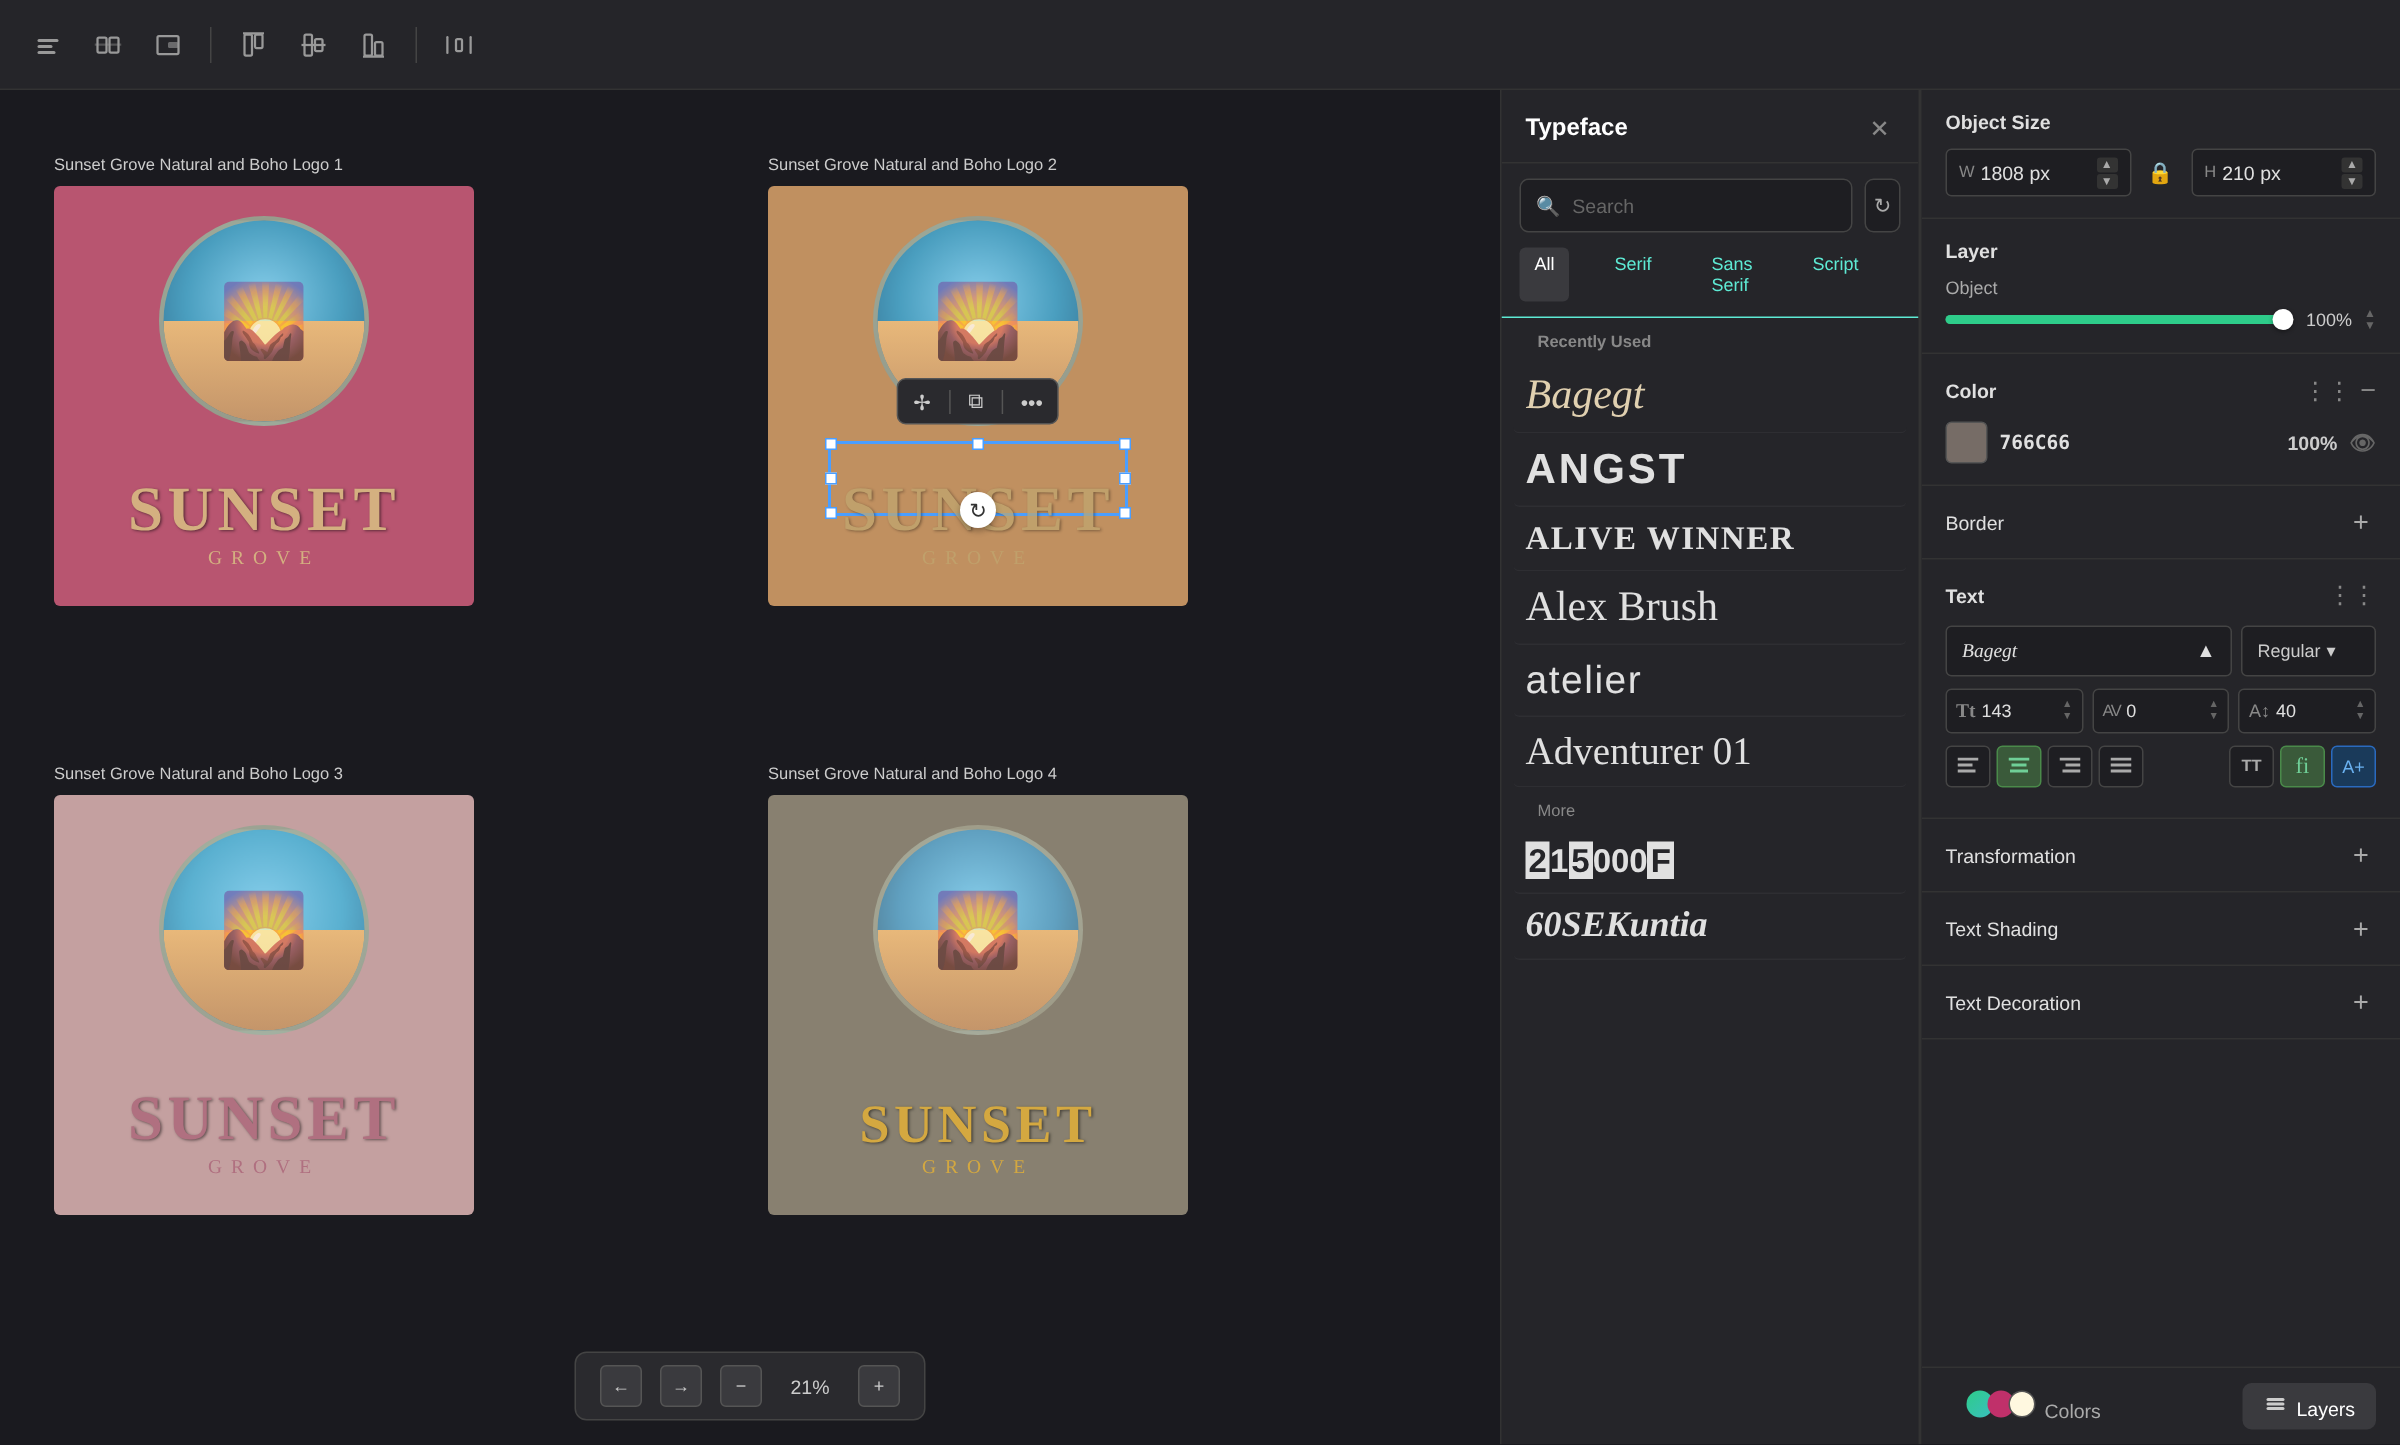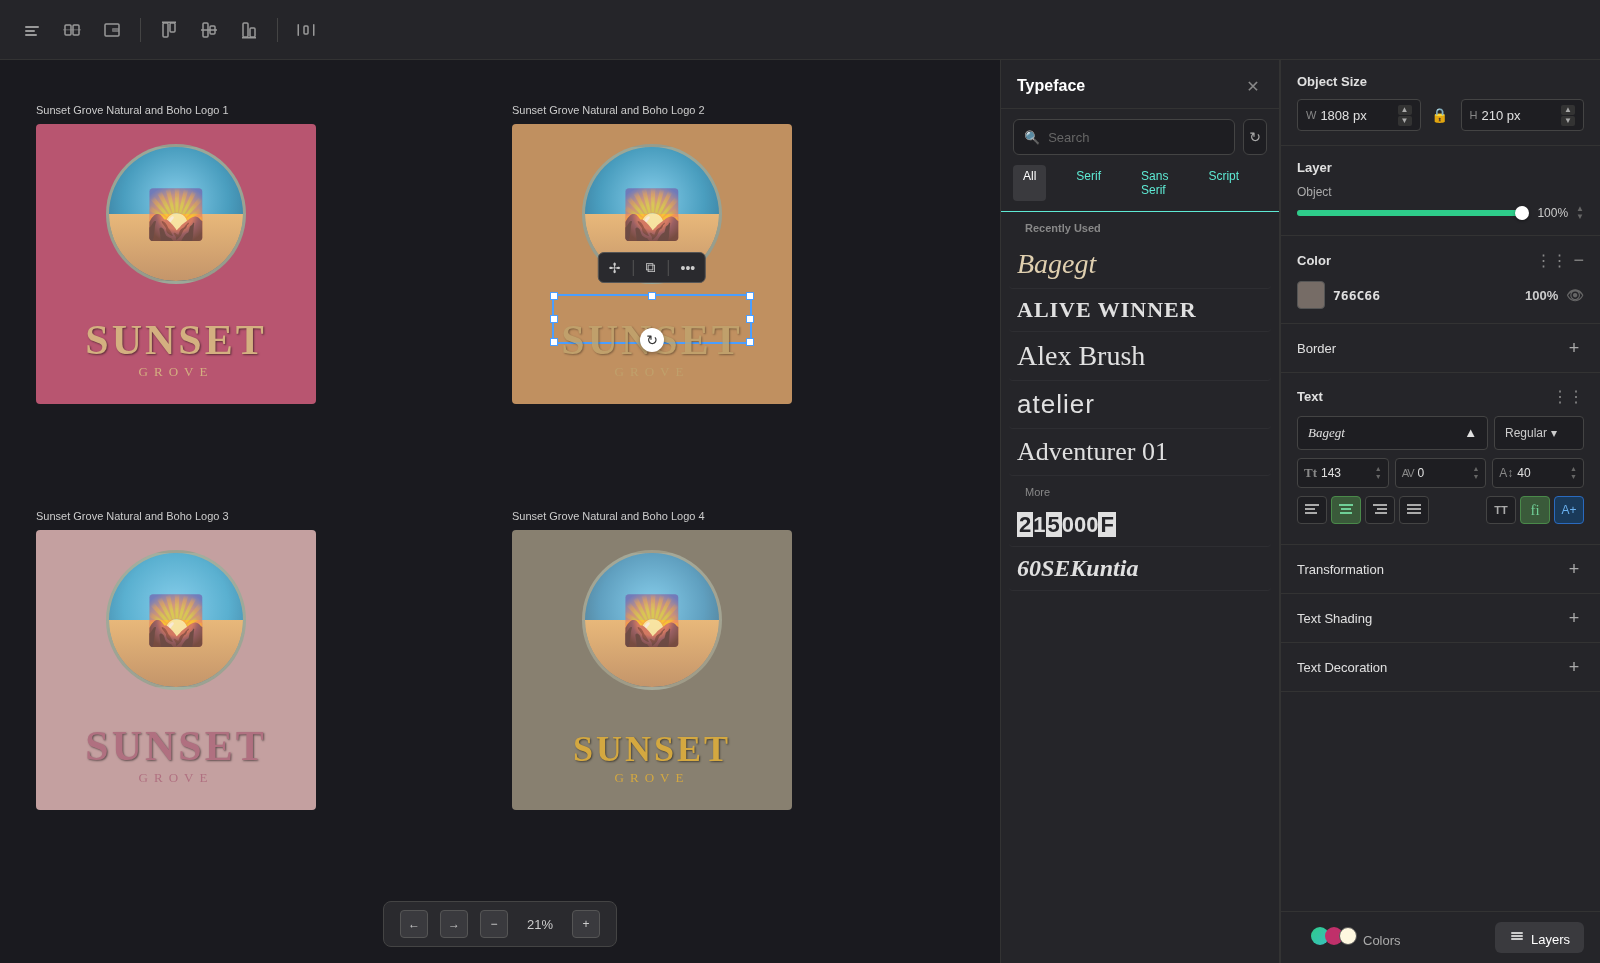--- a/index.html
+++ b/index.html
@@ -848,20 +848,23 @@
       <div class="filter-tab">Other</div>
     </div>
 
     <div class="font-list">
       <div class="font-section-label">Recently Used</div>
 
       <div class="font-item">
         <div class="font-preview-bagegt">Bagegt</div>
       </div>
       <div class="font-item">
+        <div class="font-preview-angst">ANGST</div>
+      </div>
+      <div class="font-item">
         <div class="font-preview-alive" style="font-size:22px; letter-spacing:1px;">ALIVE WINNER</div>
       </div>
       <div class="font-item">
         <div class="font-preview-alex">Alex Brush</div>
       </div>
       <div class="font-item">
         <div class="font-preview-atelier">atelier</div>
       </div>
       <div class="font-item">
         <div class="font-preview-adventurer">Adventurer 01</div>

